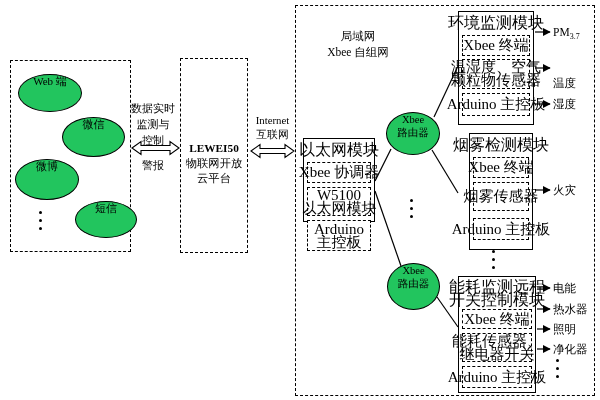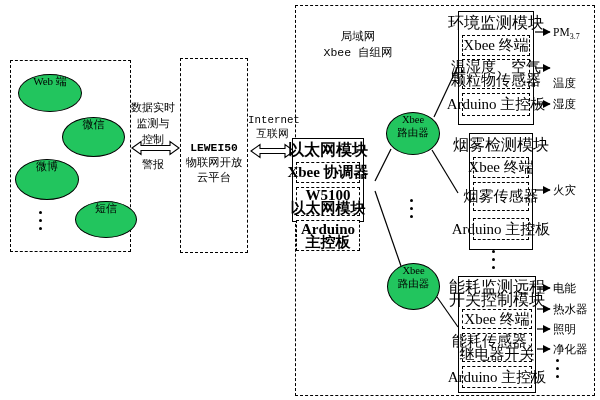--- a/index.html
+++ b/index.html
@@ -10,21 +10,21 @@
   }
   svg.overlay { position:absolute; left:0; top:0; width:600px; height:400px; pointer-events:none; }
   .dashed-box { position:absolute; border:1.5px dashed #000; background:transparent; }
   .solid-box  { position:absolute; border:1.5px solid #000; background:#fff; }
   .ellipse {
     position:absolute; border:1.3px solid #000; border-radius:50%; background:#22c55e;
     display:flex; flex-direction:column; align-items:center; justify-content:flex-start;
     text-align:center; font-size:11px; line-height:13px; white-space:nowrap;
   }
   .txt { position:absolute; text-align:center; }
-  .txt span { display:block;font-family:Liberation Mono, monospace; }
+  .txt span { display:block; }
   .mod-title {
     position:absolute; left:0; right:0; display:flex; flex-direction:column;
     align-items:center; justify-content:center; text-align:center;
     font-size:16px; line-height:13.5px; white-space:nowrap;
   }
   .comp {
     position:absolute; left:3px; right:3px; border:1.2px dashed #000;
     display:flex; flex-direction:column; align-items:center; justify-content:center;
     text-align:center; font-size:15px; line-height:13px; white-space:nowrap; background:#fff;
   }
@@ -105,21 +105,21 @@
     <span>Internet</span>
     <span>互联网</span>
   </div>
 
   <div class="dashed-box" style="left:295px;top:5px;width:300px;height:391px;"></div>
   <div class="txt" style="left:313px;top:29px;width:90px;font-size:11.5px;line-height:15.5px;">
     <span>局域网</span>
     <span>Xbee 自组网</span>
   </div>
 
-  <div class="solid-box" style="left:292px;top:138px;width:72px;height:84px;font-weight:bold;">
+  <div class="solid-box" style="left:303px;top:138px;width:72px;height:84px;">
     <div class="mod-title" style="top:1px;height:20px;">
       <span>以太网模块</span>
     </div>
     <div class="comp" style="top:23px;height:21px;">
       <span>Xbee 协调器</span>
     </div>
     <div class="comp" style="top:48px;height:29px;">
       <span>W5100</span>
       <span>以太网模块</span>
     </div>

